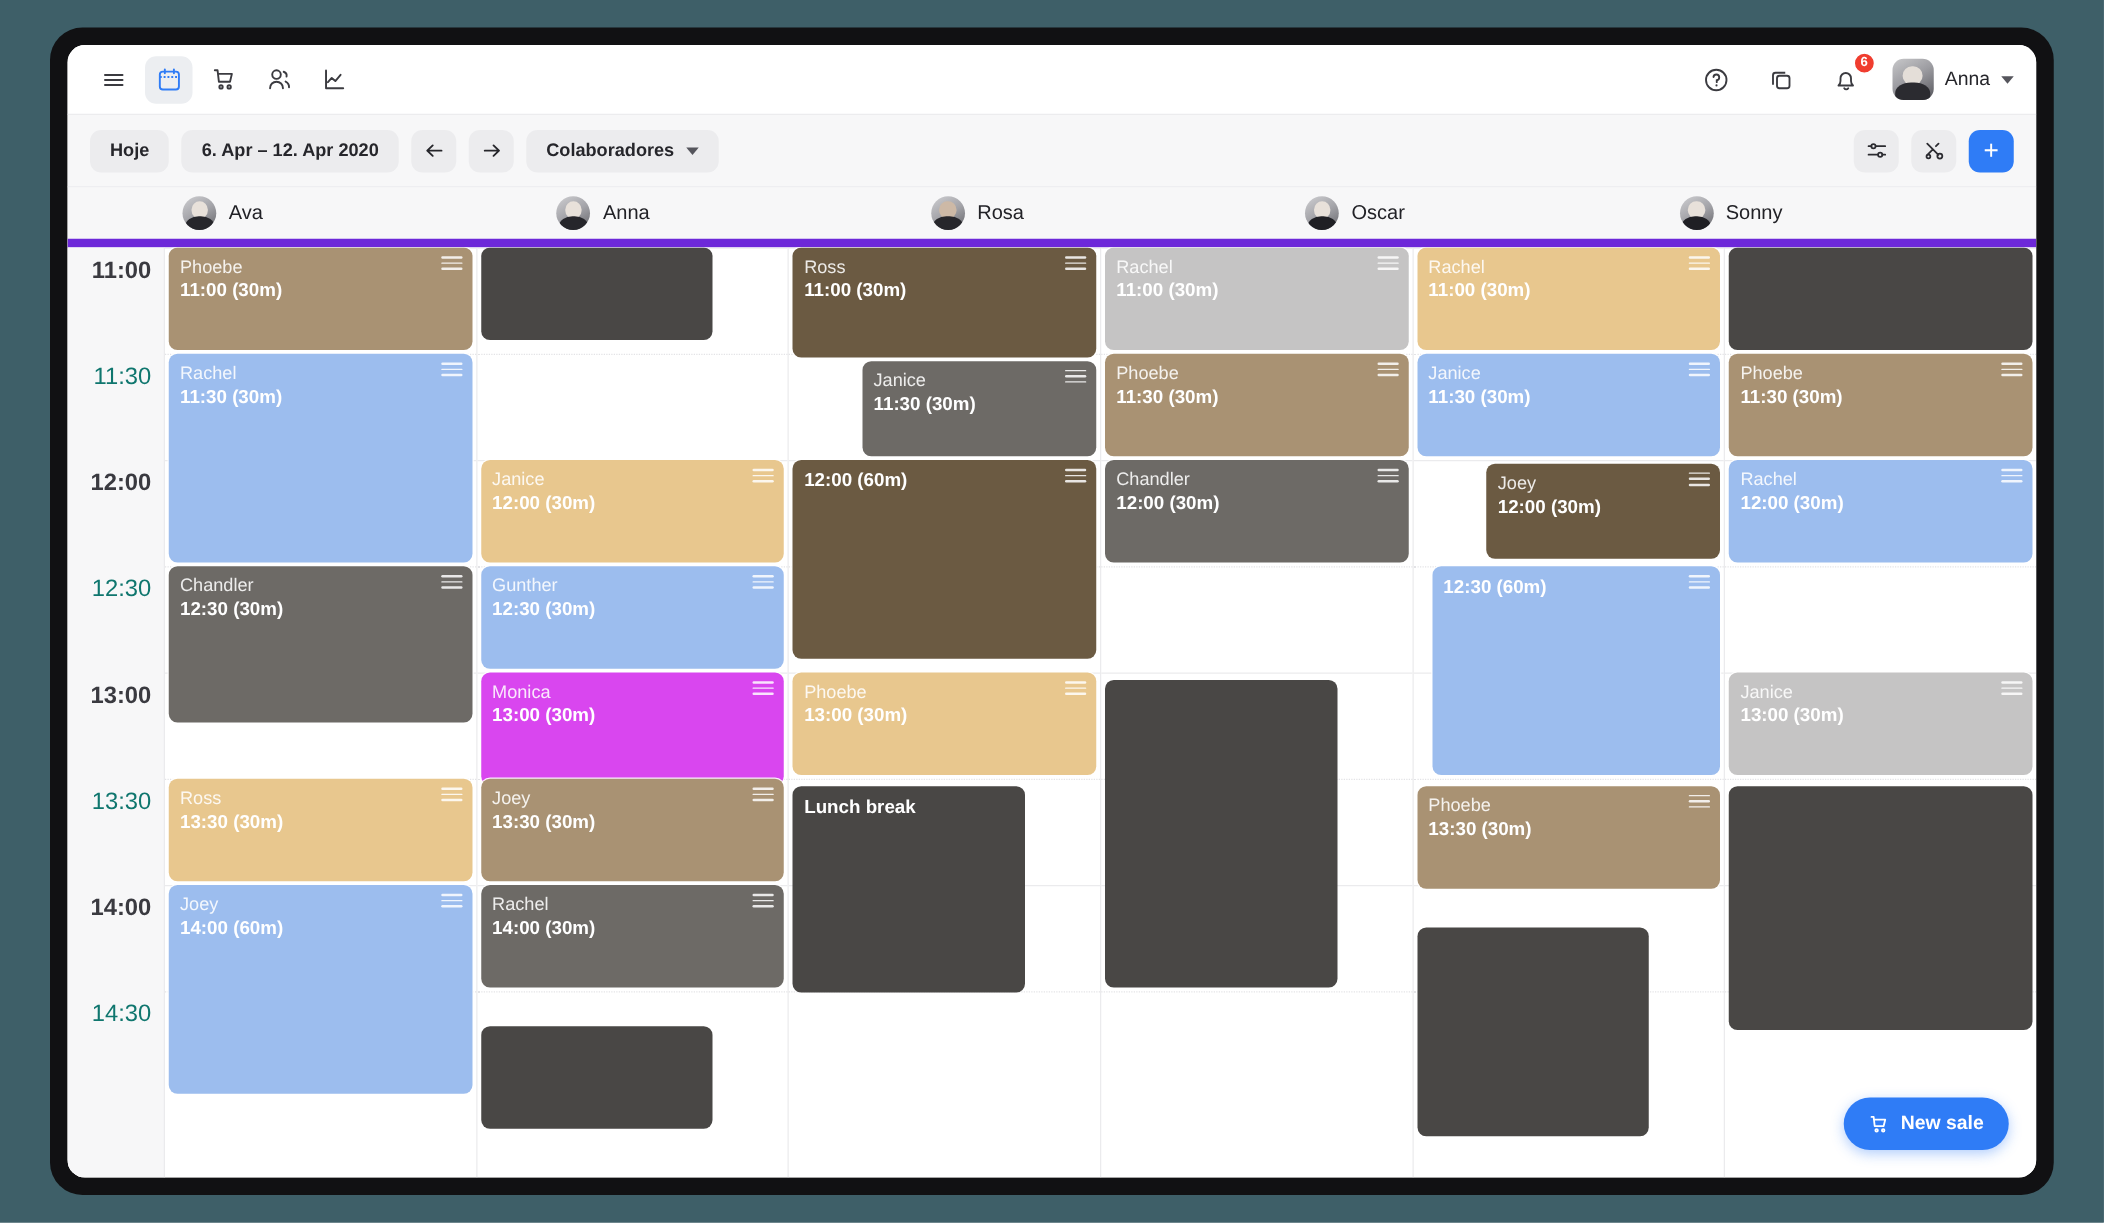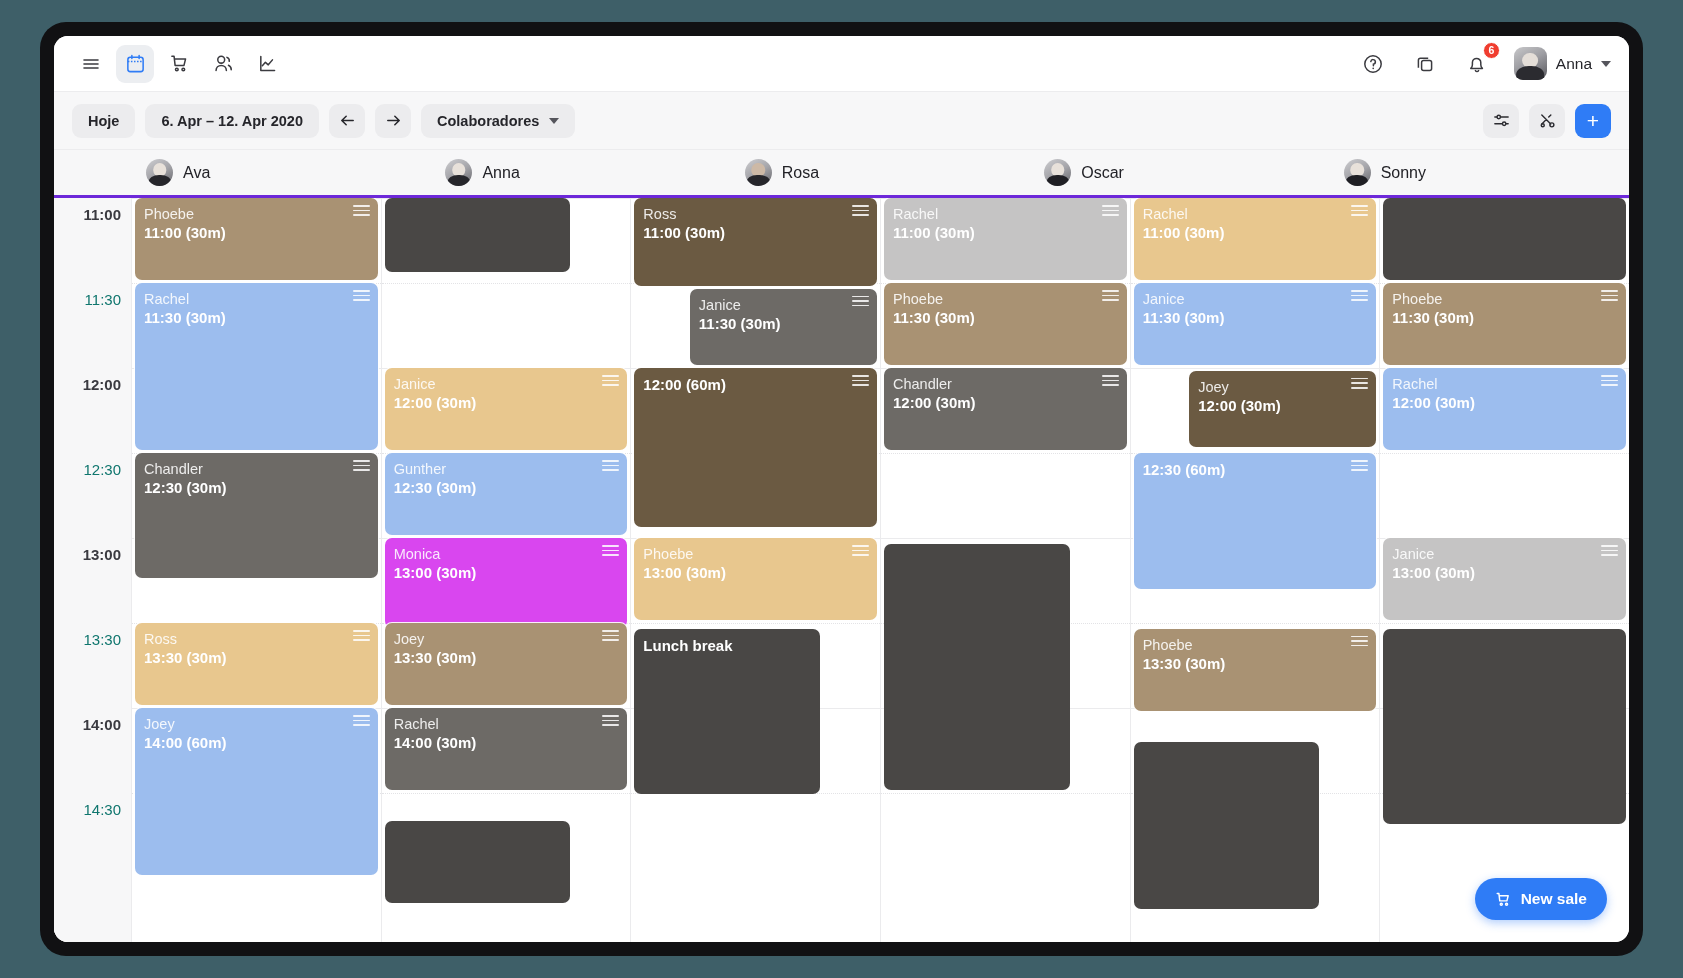--- a/index.html
+++ b/index.html
@@ -128,21 +128,21 @@
     display: flex; align-items: center; justify-content: center;
     font-size: 21px; line-height: 1;
     cursor: pointer;
   }
 
   
   .staff-row {
     display: flex;
     height: 48px;
     background: #f7f7f8;
-    border-bottom: 3px solid #6d28d9;
+    border-bottom: 7px solid #6d28d9;
   }
   .gutter-head { width: 78px; flex: none; }
   .staff-cell {
     flex: 1 1 0;
     display: flex; align-items: center;
     gap: 10px;
     padding-left: 14px;
     cursor: pointer;
   }
   .avatar-rd {
@@ -173,21 +173,21 @@
     background: #fff;
   }
   .gutter {
     width: 78px; flex: none;
     background: #f7f7f8;
     position: relative;
     border-right: 1px solid #ebebed;
   }
   .tlabel {
     position: absolute; right: 10px;
-    font-size: 15px;
+    font-size: 19px;
     transform: translateY(-8px);
     white-space: nowrap;
   }
   .tlabel.major { color: #3a3a40; font-weight: bold; }
   .tlabel.minor { color: #0f766e; }
 
   .cols { flex: 1 1 auto; display: flex; position: relative; }
   .col {
     flex: 1 1 0;
     position: relative;
@@ -636,21 +636,21 @@
             </div>
             <div class="ev" style="top: 172.833px; height: 76.3333px; background: rgb(107, 90, 66); left: 58.5px; right: 3px;">
               <div class="who">Joey</div>
               <div class="when">12:00 (30m)</div>
               <div class="grip">
                 <i></i>
                 <i></i>
                 <i></i>
               </div>
             </div>
-            <div class="ev" style="top: 255px; height: 136px; background: rgb(156, 189, 238); left: 3px; right: 3px;">
+            <div class="ev" style="top: 255px; height: 167px; background: rgb(156, 189, 238); left: 15px; right: 3px;">
               <div class="only">12:30 (60m)</div>
               <div class="grip">
                 <i></i>
                 <i></i>
                 <i></i>
               </div>
             </div>
             <div class="ev" style="top: 430.667px; height: 82px; background: rgb(169, 146, 115); left: 3px; right: 3px;">
               <div class="who">Phoebe</div>
               <div class="when">13:30 (30m)</div>

